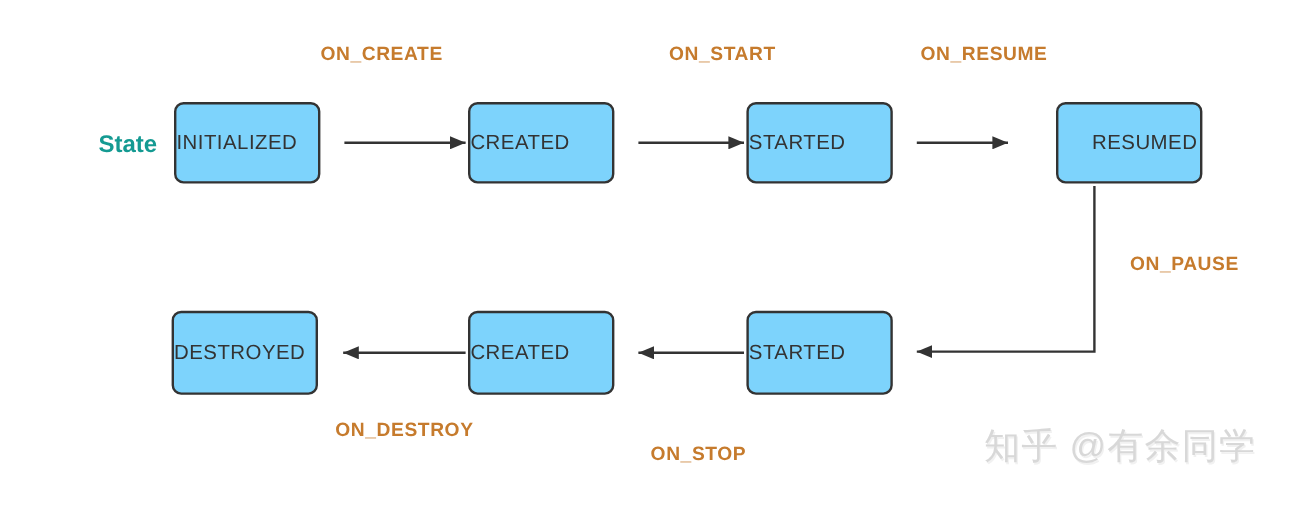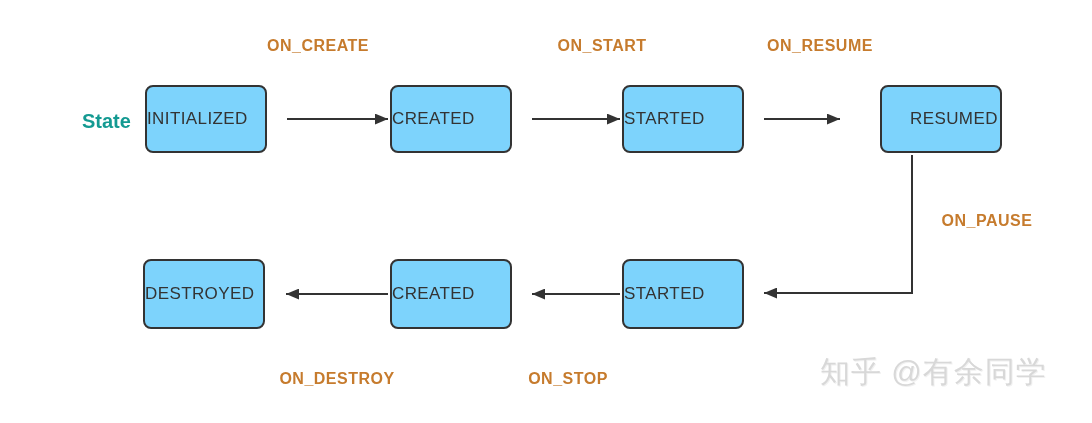--- a/index.html
+++ b/index.html
@@ -47,22 +47,22 @@
     font-size: 16px;
     font-weight: bold;
     letter-spacing: 0.5px;
     color: #c67b2d;
     white-space: nowrap;
   }
   .e-on-create  { left: 318px; top: 37px; }
   .e-on-start   { left: 602px; top: 37px; }
   .e-on-resume  { left: 820px; top: 37px; }
   .e-on-pause   { left: 987px; top: 212px; }
-  .e-on-destroy { left: 337px; top: 370px; }
-  .e-on-stop    { left: 568px; top: 370px; }
+  .e-on-destroy { left: 337px; top: 350px; }
+  .e-on-stop    { left: 582px; top: 370px; }
 
   .row-label {
     position: absolute;
     left: 82px;
     top: 110px;
     font-size: 20px;
     font-weight: bold;
     color: #149a92;
     white-space: nowrap;
   }

